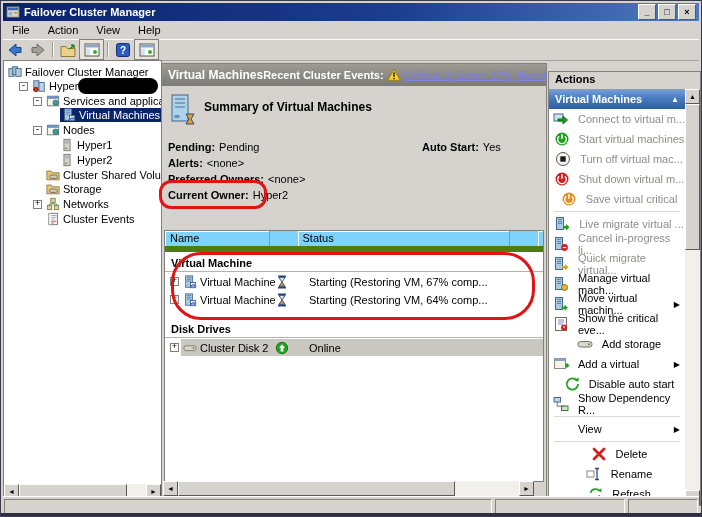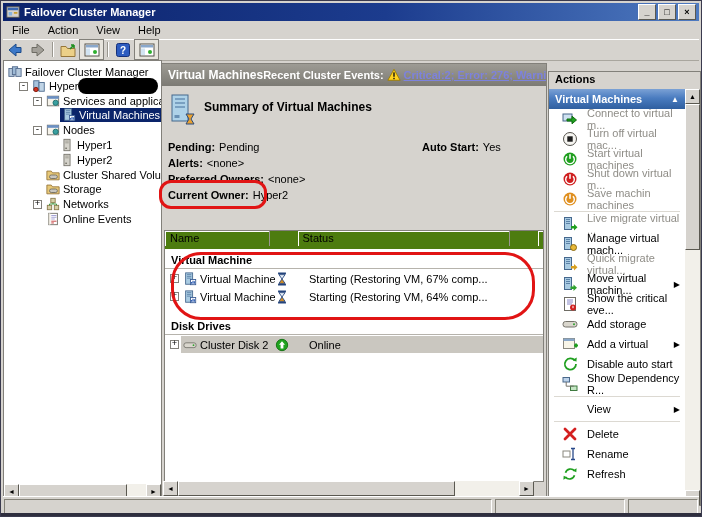--- a/index.html
+++ b/index.html
@@ -52,42 +52,42 @@
   .midhead .mtitle{font-weight:bold;font-size:12px;padding-left:6px;}
   .events{margin-left:auto;display:flex;align-items:center;gap:3px;padding-right:1px;}
   .events .elabel{font-weight:bold;}
   .events .elink{color:#7d82dd;text-decoration:underline;font-weight:bold;}
   .fld{position:absolute;white-space:nowrap;}
   .fld b{margin-right:4px;}
   .sumtitle{position:absolute;left:42px;top:36px;font-weight:bold;font-size:12px;}
   
   .tablearea{position:absolute;left:2px;top:166px;width:380px;height:252px;background:#fff;
     border:1px solid #82807a;box-sizing:border-box;overflow:hidden;}
-  .thead{height:15px;background:#4d7c0f;display:flex;border-bottom:3px solid #4d7c0f;gap:28px;}
+  .thead{height:15px;background:#7dd3fc;display:flex;border-bottom:6px solid #4d7c0f;gap:28px;}
   .th{box-sizing:border-box;padding:1px 0 0 5px;border-right:1px solid #9a978f;
       box-shadow:inset 1px 1px 0 #fff;}
   .tgroup{font-weight:bold;padding:4px 0 2px 6px;border-bottom:1px solid #b6b3ac;margin-top:1px;}
   .trowdata{position:relative;height:17px;display:flex;align-items:center;margin-top:1px;}
   .cname{width:110px;box-sizing:border-box;display:flex;align-items:center;padding-left:5px;
     overflow:hidden;white-space:nowrap;flex:none;position:relative;z-index:1;}
   .cstatus{width:262px;display:flex;align-items:center;gap:20px;overflow:hidden;white-space:nowrap;
     position:relative;z-index:1;}
   .cname .nm{margin-left:3px;}
   .hlband{position:absolute;left:16px;right:0;top:0;bottom:0;background:#cac7c0;z-index:0;}
   .gap8{height:10px;}
   
   .actpanel{position:absolute;left:547px;top:62px;width:153px;height:435px;background:#fff;
     border:1px solid #82807a;box-sizing:border-box;overflow:hidden;margin-top:8px;}
   .acttitle{height:16px;background:#d6d3ce;border-bottom:1px solid #82807a;font-weight:bold;
     padding:1px 0 0 6px;}
   .actbody{position:absolute;left:0;top:17px;right:15px;bottom:0;overflow:hidden;}
   .actsec{height:20px;background:linear-gradient(#7ba1d5 0%,#4a7cc0 45%,#2f5f9f 100%);
     color:#fff;font-weight:bold;display:flex;align-items:center;padding:0 6px;}
   .actsec .carrow{margin-left:auto;font-size:8px;}
-  .actitem{height:20px;display:flex;align-items:center;padding-left:13px;}
+  .actitem{height:20px;display:flex;align-items:center;padding-left:4px;justify-content:center;}
   .actitem .albl{margin-left:9px;}
   .actitem.dis .albl{color:#8f8d87;}
   .actitem .sub{margin-left:auto;padding-right:5px;font-size:8px;}
   .asep{height:1px;background:#dcd9d2;margin:2px 5px;}
   
   .statusbar{position:absolute;left:2px;right:2px;bottom:3px;height:17px;background:#d6d3ce;
     border-top:1px solid #fff;display:flex;gap:3px;padding:2px 1px 0 1px;box-sizing:border-box;}
   .spane{border:1px solid;border-color:#848278 #fff #fff #848278;height:13px;}
   .botstrip{position:absolute;left:0;right:0;bottom:0;height:3px;background:#2e2e3e;}
   
@@ -364,21 +364,21 @@
       <span class="exp">+</span>
       <svg class="i14">
           <use href="#i-network"></use>
         </svg>
       <span class="tlabel">Networks</span>
     </div>
     <div class="trow" style="left:42px;top:151px">
       <svg class="i14">
           <use href="#i-events"></use>
         </svg>
-      <span class="tlabel">Online Events</span>
+      <span class="tlabel">Cluster Events</span>
     </div>
     <div class="hscroll" style="left:0;right:0;bottom:0">
       <span class="sbtn">◄</span>
       <span class="sthumb" style="width:108px"></span>
       <span style="flex:1"></span>
       <span class="sbtn">►</span>
     </div>
   </div>
 
   <div class="midpanel">
@@ -486,64 +486,72 @@
         <span>Virtual Machines</span>
         <span class="carrow">▲</span>
       </div>
       <div class="actitem dis">
         <svg class="i16">
             <use href="#i-connect"></use>
           </svg>
         <span class="albl">Connect to virtual m...</span>
       </div>
       <div class="actitem dis">
-        <svg class="i16">
-            <use href="#i-stop"></use>
-          </svg>
-        <span class="albl">Turn off virtual mac...</span>
-      </div>
-      <div class="actitem dis">
         <svg class="i16" style="color:#1f9f1f">
             <use href="#i-pwr"></use>
           </svg>
         <span class="albl">Start virtual machines</span>
       </div>
       <div class="actitem dis">
+        <svg class="i16">
+            <use href="#i-stop"></use>
+          </svg>
+        <span class="albl">Turn off virtual mac...</span>
+      </div>
+      <div class="actitem dis">
         <svg class="i16" style="color:#cf1f1f">
             <use href="#i-pwr"></use>
           </svg>
         <span class="albl">Shut down virtual m...</span>
       </div>
       <div class="actitem dis">
         <svg class="i16" style="color:#df8f1f">
             <use href="#i-pwr"></use>
           </svg>
-        <span class="albl">Save machin machines</span>
+        <span class="albl">Save virtual critical</span>
       </div>
       <div class="asep"></div>
       <div class="actitem dis">
         <svg class="i16">
             <use href="#i-srv"></use>
             <path d="M9 10h3v-2l3.5 3.2L12 14.5v-2H9z" fill="#1f9f1f"></path>
           </svg>
         <span class="albl">Live migrate virtual ...</span>
       </div>
+      <div class="actitem dis">
+        <svg class="i16">
+            <use href="#i-srv"></use>
+            <circle cx="11.5" cy="11.5" r="3.4" fill="#d42020"></circle>
+            <rect x="9.7" y="11" width="3.6" height="1.1" fill="#fff"></rect>
+          </svg>
+        <span class="albl">Cancel in-progress li...</span>
+      </div>
+      <div class="actitem dis">
+        <svg class="i16">
+            <use href="#i-srv"></use>
+            <path d="M9 10h3v-2l3.5 3.2L12 14.5v-2H9z" fill="#d8a020"></path>
+          </svg>
+        <span class="albl">Quick migrate virtual...</span>
+      </div>
       <div class="actitem">
         <svg class="i16">
             <use href="#i-srv"></use>
             <circle cx="11.5" cy="11.5" r="3" fill="#e8b838" stroke="#8a6a10"></circle>
           </svg>
         <span class="albl">Manage virtual mach...</span>
-      </div>
-      <div class="actitem dis">
-        <svg class="i16">
-            <use href="#i-srv"></use>
-            <path d="M9 10h3v-2l3.5 3.2L12 14.5v-2H9z" fill="#d8a020"></path>
-          </svg>
-        <span class="albl">Quick migrate virtual...</span>
       </div>
       <div class="actitem">
         <svg class="i16">
             <use href="#i-srv"></use>
             <path d="M8.5 10.5h3v-2l3.5 3.2-3.5 3.3v-2h-3z" fill="#2fa32f"></path>
           </svg>
         <span class="albl">Move virtual machin...</span>
         <span class="sub">▶</span>
       </div>
       <div class="actitem">

